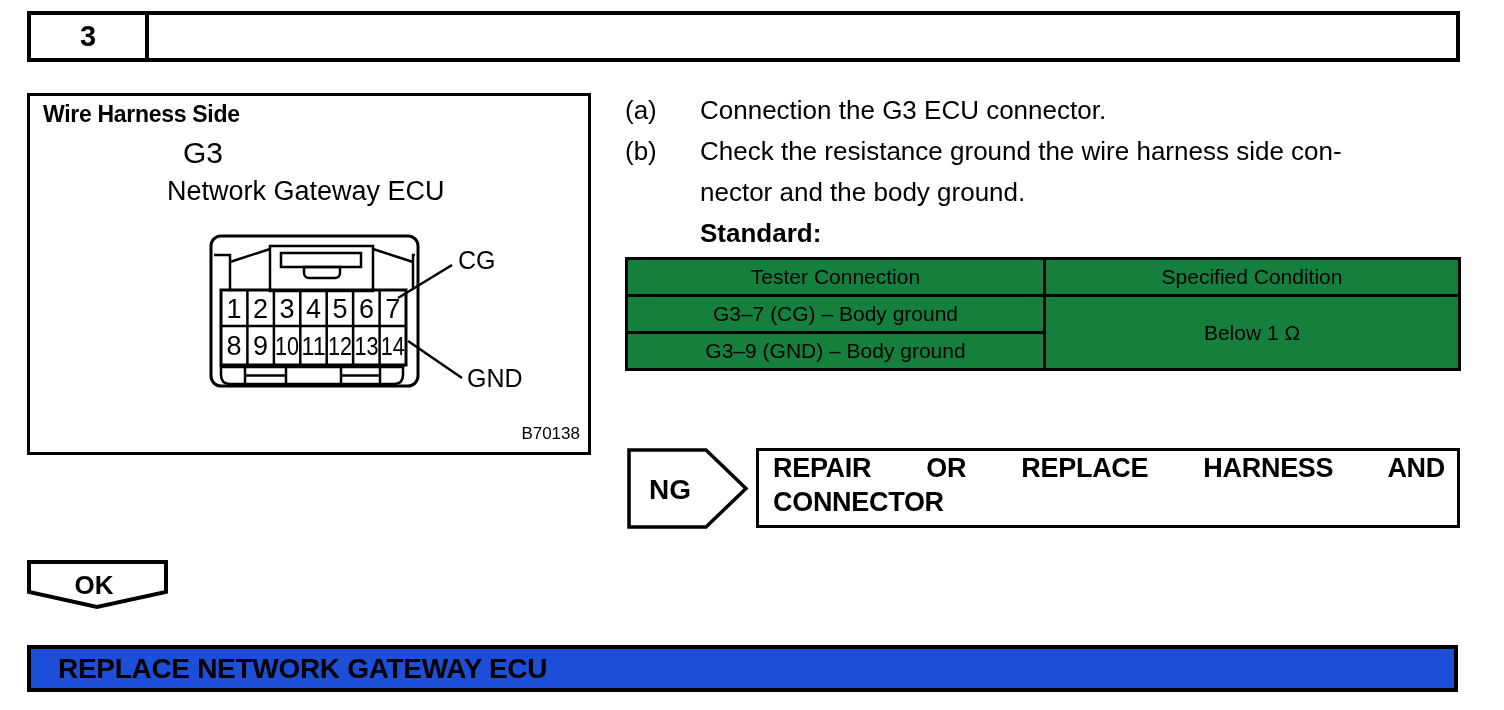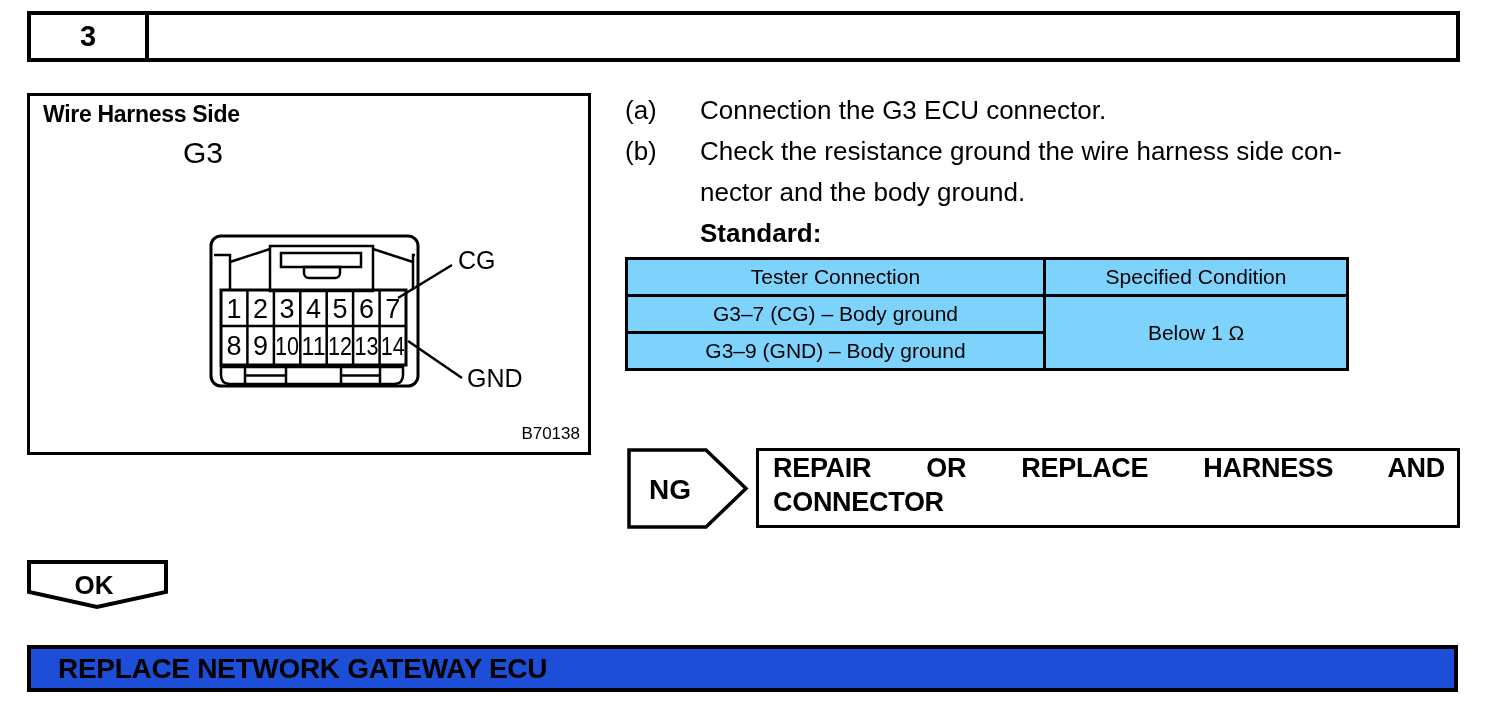--- a/index.html
+++ b/index.html
@@ -35,22 +35,22 @@
   .connector-svg *{vector-effect:none;}
   .connector-svg text{font-family:"Liberation Sans", sans-serif;fill:#000;}
   
   .instructions{position:absolute;left:625px;top:90px;width:866px;font-size:26px;line-height:41px;}
   .step-row{display:flex;}
   .step-marker{width:75px;flex:0 0 75px;}
   .step-text{flex:1;}
   .standard-label{margin-left:75px;font-weight:bold;}
   
   .spec-table{
-    position:absolute;left:625px;top:257px;width:724px;
-    border-collapse:collapse;table-layout:fixed;background:#7dd3fc;
+    position:absolute;left:625px;top:257px;width:836px;
+    border-collapse:collapse;table-layout:fixed;background:#15803d;
   }
   .spec-table td{
     border:3px solid #000;height:34px;text-align:center;vertical-align:middle;
     font-size:21px;padding:0 4px;
   }
   
   .ng-arrow{position:absolute;left:627px;top:448px;}
   .ng-box{
     position:absolute;left:756px;top:448px;width:704px;height:80px;
     border:3px solid #000;box-sizing:border-box;
@@ -122,20 +122,21 @@
     <line x1="311" y1="279.5" x2="350" y2="279.5" stroke-width="2.5"></line>
 
     <line x1="368" y1="202" x2="422" y2="169" stroke-width="2.5"></line>
     <line x1="378" y1="245" x2="432" y2="282" stroke-width="2.5"></line>
 
     <text x="428" y="173" font-size="25" stroke="none" fill="#000">CG</text>
     <text x="437" y="291" font-size="25" stroke="none" fill="#000">GND</text>
   </svg>
   <div class="figure-caption">Wire Harness Side</div>
   <div class="connector-id">G3</div>
+  <div class="connector-name">Network Gateway ECU</div>
   <div class="figure-code">B70138</div>
 </div>
 
 <div class="instructions">
   <div class="step-row">
     <div class="step-marker">(a)</div>
     <div class="step-text">Connection the G3 ECU connector.</div>
   </div>
   <div class="step-row">
     <div class="step-marker">(b)</div>

